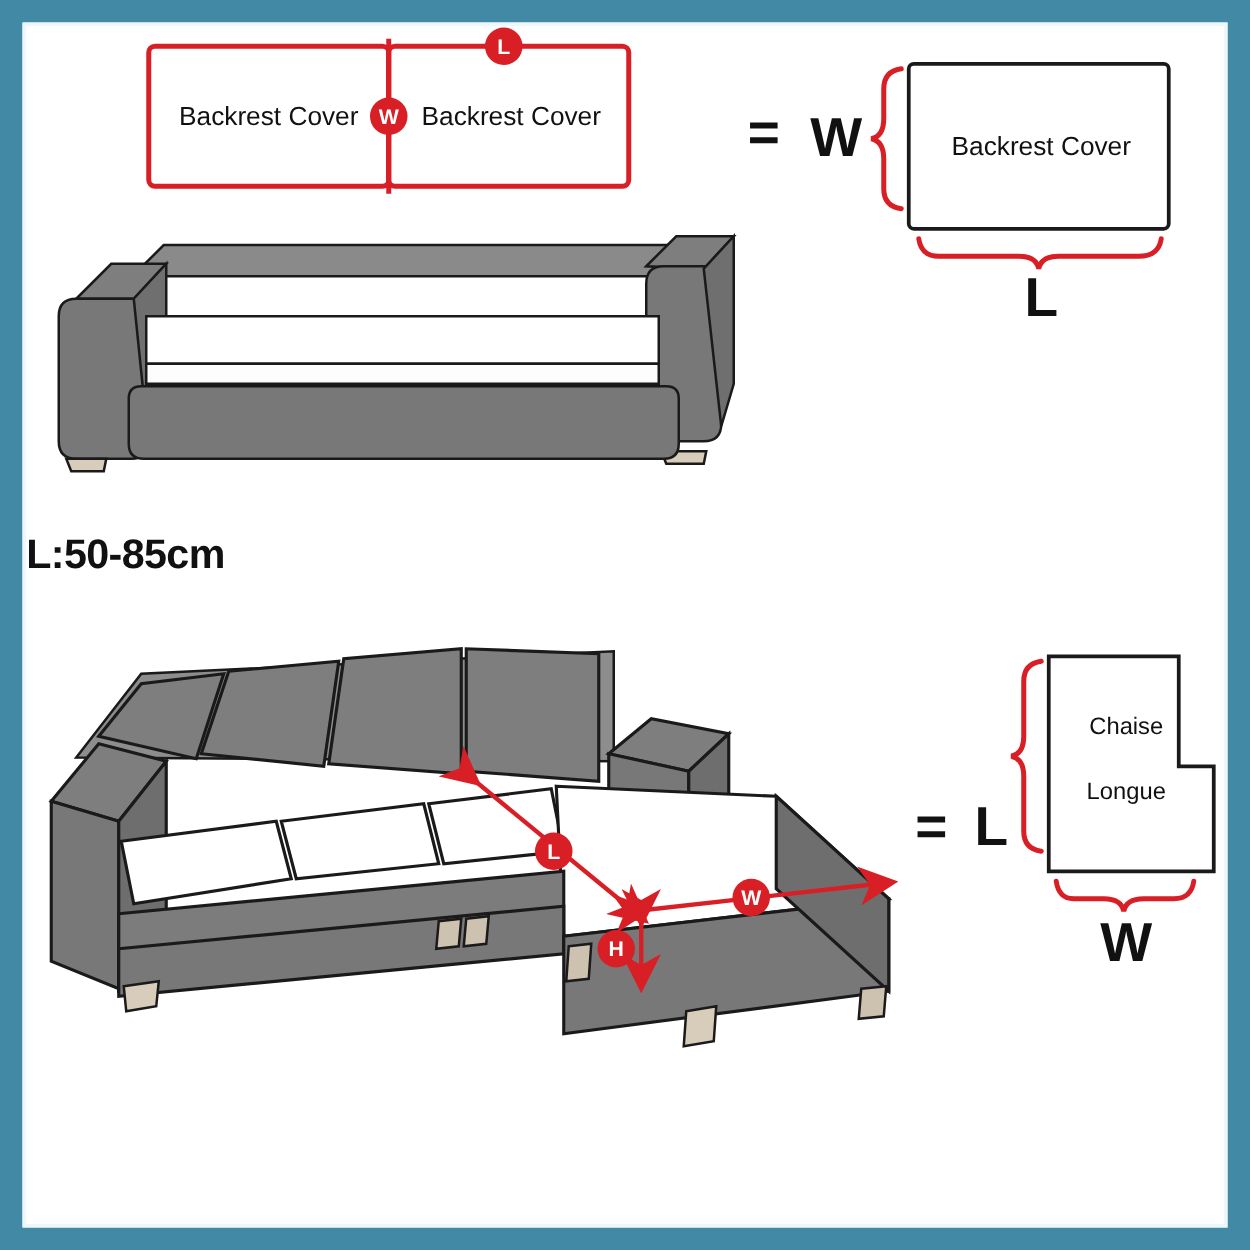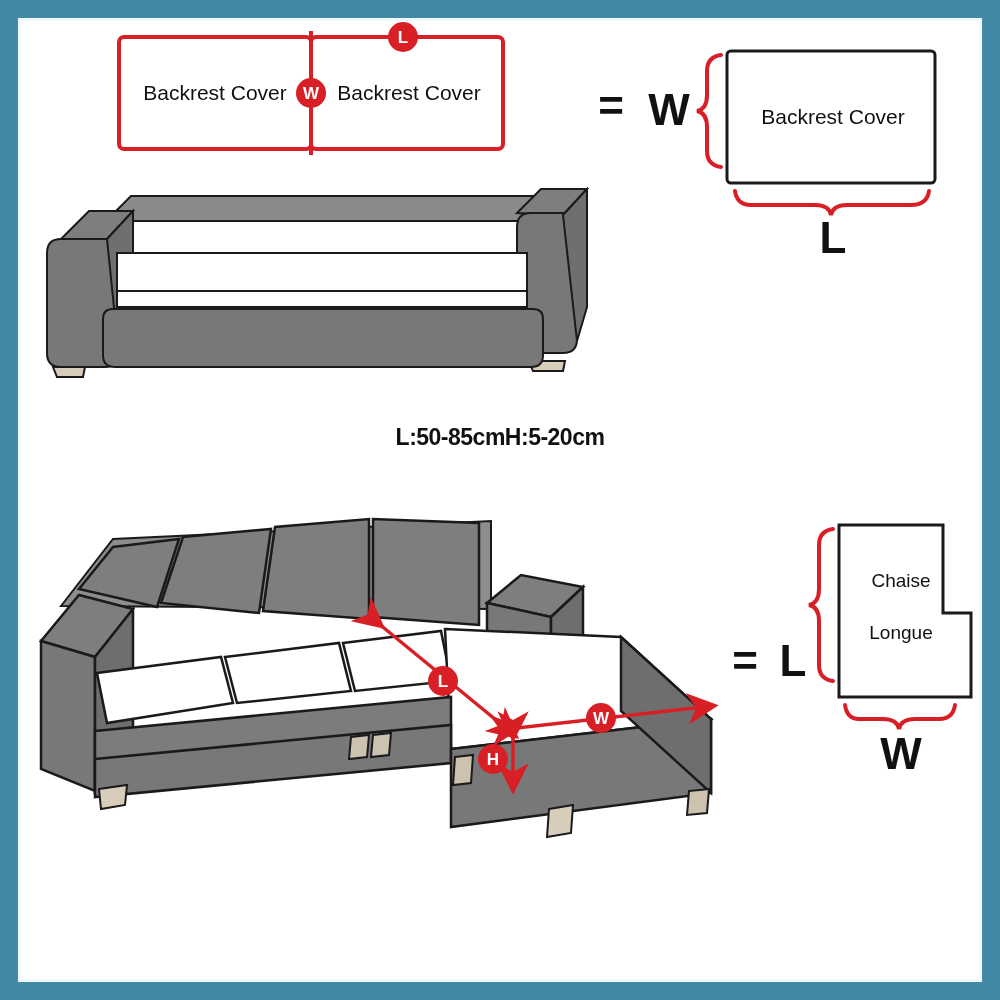--- a/index.html
+++ b/index.html
@@ -64,24 +64,25 @@
 
   
   .dims {
     position: absolute;
     left: 0;
     width: 958px;
     display: flex;
     justify-content: center;
     align-items: baseline;
     font-family: "Liberation Sans", sans-serif;
-    font-size: 23px;
+    font-size: 33px;
     font-weight: 700;
     color: #111111;
     letter-spacing: -0.5px;
+    flex-direction: column;
   }
   .dims.top-dims    { top: 403px; }
   .dims span { white-space: nowrap; }
 
   
   .lbl-box {
     font-family: "Liberation Sans", sans-serif;
     font-size: 21px;
     fill: #111111;
   }
@@ -176,21 +177,20 @@
           <rect x="706" y="30" width="208" height="132" rx="4" fill="#ffffff" stroke="#1a1a1a" stroke-width="3"></rect>
           <text class="lbl-box" x="812" y="103" text-anchor="middle">Backrest Cover</text>
 
           <path d="M714,170 q2,14 16,14 l64,0 q14,0 16,10 q2,-10 16,-10 l64,0 q16,0 18,-14" fill="none" stroke="#d81f26" stroke-width="4" stroke-linecap="round"></path>
           <text class="lbl-big" x="812" y="232" text-anchor="middle">L</text>
         </g>
       </svg>
 
       <div class="dims top-dims">
         <span>L:50-85cm</span>
-        <span>H:5-20cm</span>
       </div>
     </div>
 
     <div class="panel bottom-panel">
 
       <svg class="art" width="958" height="420" viewBox="0 0 958 420">
 
         <g>
 
           <polygon points="40,115 92,48 470,30 470,118" fill="#8d8d8d" stroke="#1a1a1a" stroke-width="2"></polygon>

